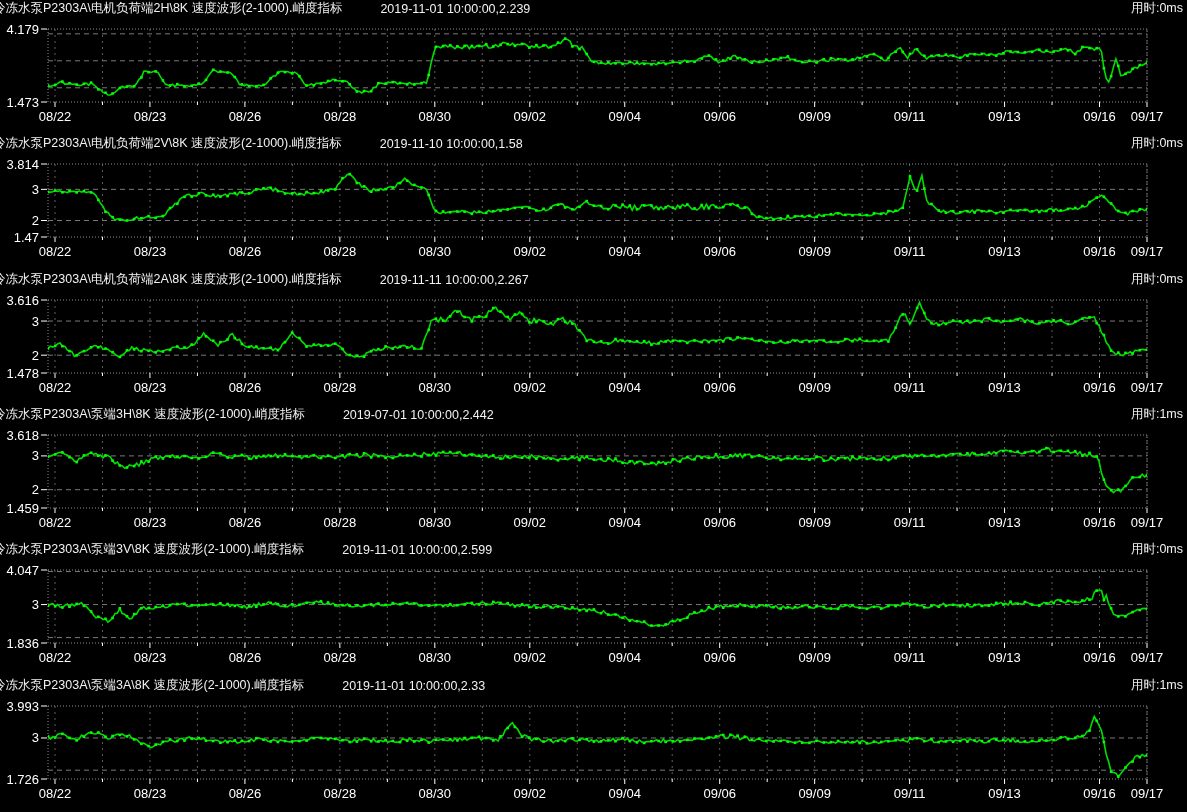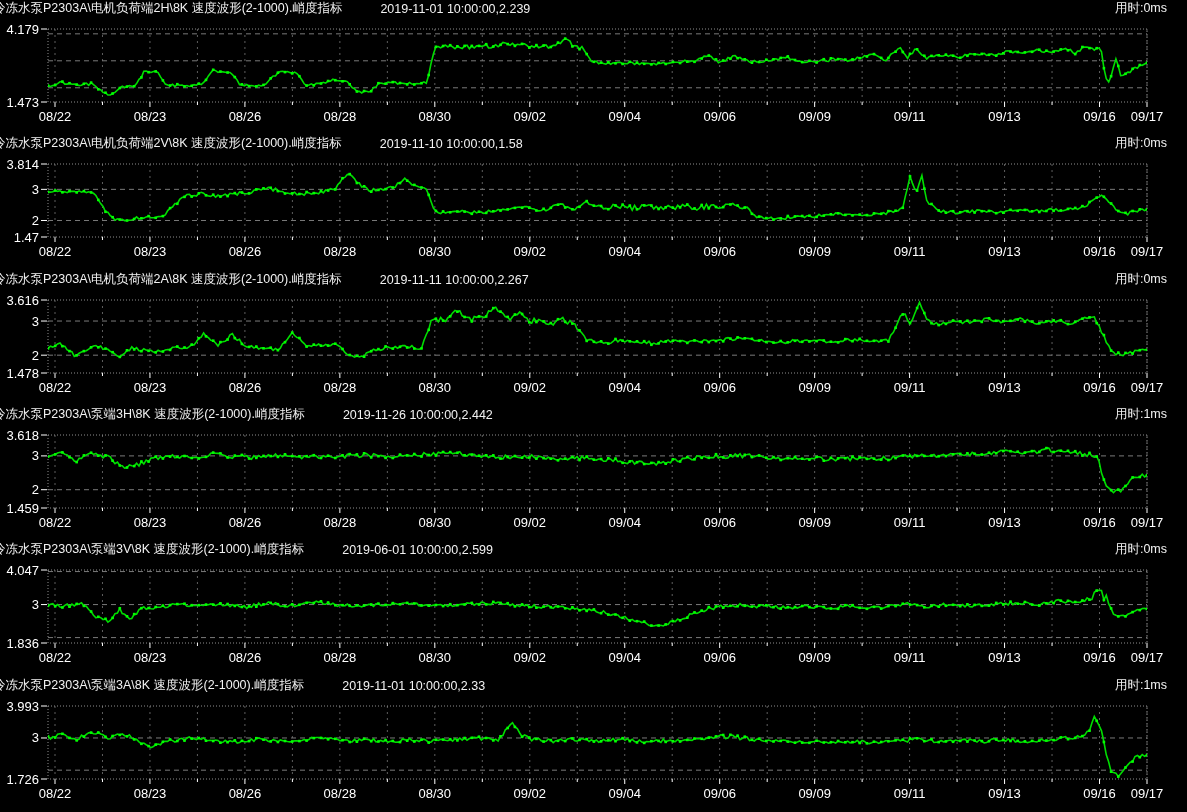--- a/index.html
+++ b/index.html
@@ -11,21 +11,21 @@
     font-family:"Liberation Sans", sans-serif;
   }
   .chart{position:absolute;left:0;width:1187px;overflow:hidden;}
   .titlebar{
     position:absolute;top:0;left:0;right:0;height:17px;
     display:flex;align-items:center;
     color:#f2f2f2;font-size:12.5px;white-space:nowrap;overflow:hidden;
   }
   .titlebar .t-title{margin-left:-7px;}
   .titlebar .t-datetime{margin-left:38px;text-align:center;}
-  .titlebar .t-elapsed{margin-left:auto;padding-right:20px;}
+  .titlebar .t-elapsed{margin-left:auto;padding-right:4px;}
   svg{position:absolute;left:0;top:17px;display:block;}
   text{font-family:"Liberation Sans", sans-serif;}
 </style>
 </head>
 <body>
 
 <div id="screen">
     <div class="chart" style="top: 0px; height: 135px;">
     <div class="titlebar" style="color: rgb(242, 242, 242);">
       <span class="t-title">冷冻水泵P2303A\电机负荷端2H\8K 速度波形(2-1000).峭度指标</span>
@@ -742,21 +742,21 @@
           <rect x="1124.2" y="63.6" width="2.6" height="2.6" fill="#00ff00"></rect>
           <rect x="1131.3" y="64.3" width="2.6" height="2.6" fill="#00ff00"></rect>
           <rect x="1138.5" y="60.9" width="2.6" height="2.6" fill="#00ff00"></rect>
           <rect x="1145.7" y="60.5" width="2.6" height="2.6" fill="#00ff00"></rect>
         </g>
       </svg>
     </div>
     <div class="chart" style="top: 406px; height: 135px;">
     <div class="titlebar" style="color: rgb(242, 242, 242);">
       <span class="t-title">冷冻水泵P2303A\泵端3H\8K 速度波形(2-1000).峭度指标</span>
-      <span class="t-datetime">2019-11-26 10:00:00,2.442</span>
+      <span class="t-datetime">2019-07-01 10:00:00,2.442</span>
       <span class="t-elapsed">用时:1ms</span>
     </div>
   <svg width="1187" height="118">
         <clipPath id="clip3">
           <rect x="48" y="12" width="1099" height="73"></rect>
         </clipPath>
         <line x1="55" y1="12" x2="55" y2="85" stroke="#5f5f5f" stroke-width="1" stroke-dasharray="2 4"></line>
         <line x1="102.47826086956522" y1="12" x2="102.47826086956522" y2="85" stroke="#5f5f5f" stroke-width="1" stroke-dasharray="2 4"></line>
         <line x1="149.95652173913044" y1="12" x2="149.95652173913044" y2="85" stroke="#5f5f5f" stroke-width="1" stroke-dasharray="2 4"></line>
         <line x1="197.43478260869566" y1="12" x2="197.43478260869566" y2="85" stroke="#5f5f5f" stroke-width="1" stroke-dasharray="2 4"></line>
@@ -983,21 +983,21 @@
           <rect x="1124.2" y="61.7" width="2.6" height="2.6" fill="#00ff00"></rect>
           <rect x="1131.3" y="53.1" width="2.6" height="2.6" fill="#00ff00"></rect>
           <rect x="1138.5" y="52.7" width="2.6" height="2.6" fill="#00ff00"></rect>
           <rect x="1145.7" y="51.0" width="2.6" height="2.6" fill="#00ff00"></rect>
         </g>
       </svg>
     </div>
     <div class="chart" style="top: 541px; height: 136px;">
     <div class="titlebar" style="color: rgb(242, 242, 242);">
       <span class="t-title">冷冻水泵P2303A\泵端3V\8K 速度波形(2-1000).峭度指标</span>
-      <span class="t-datetime">2019-06-01 10:00:00,2.599</span>
+      <span class="t-datetime">2019-11-01 10:00:00,2.599</span>
       <span class="t-elapsed">用时:0ms</span>
     </div>
   <svg width="1187" height="119">
         <clipPath id="clip4">
           <rect x="48" y="12" width="1099" height="73"></rect>
         </clipPath>
         <line x1="55" y1="12" x2="55" y2="85" stroke="#5f5f5f" stroke-width="1" stroke-dasharray="2 4"></line>
         <line x1="102.47826086956522" y1="12" x2="102.47826086956522" y2="85" stroke="#5f5f5f" stroke-width="1" stroke-dasharray="2 4"></line>
         <line x1="149.95652173913044" y1="12" x2="149.95652173913044" y2="85" stroke="#5f5f5f" stroke-width="1" stroke-dasharray="2 4"></line>
         <line x1="197.43478260869566" y1="12" x2="197.43478260869566" y2="85" stroke="#5f5f5f" stroke-width="1" stroke-dasharray="2 4"></line>

